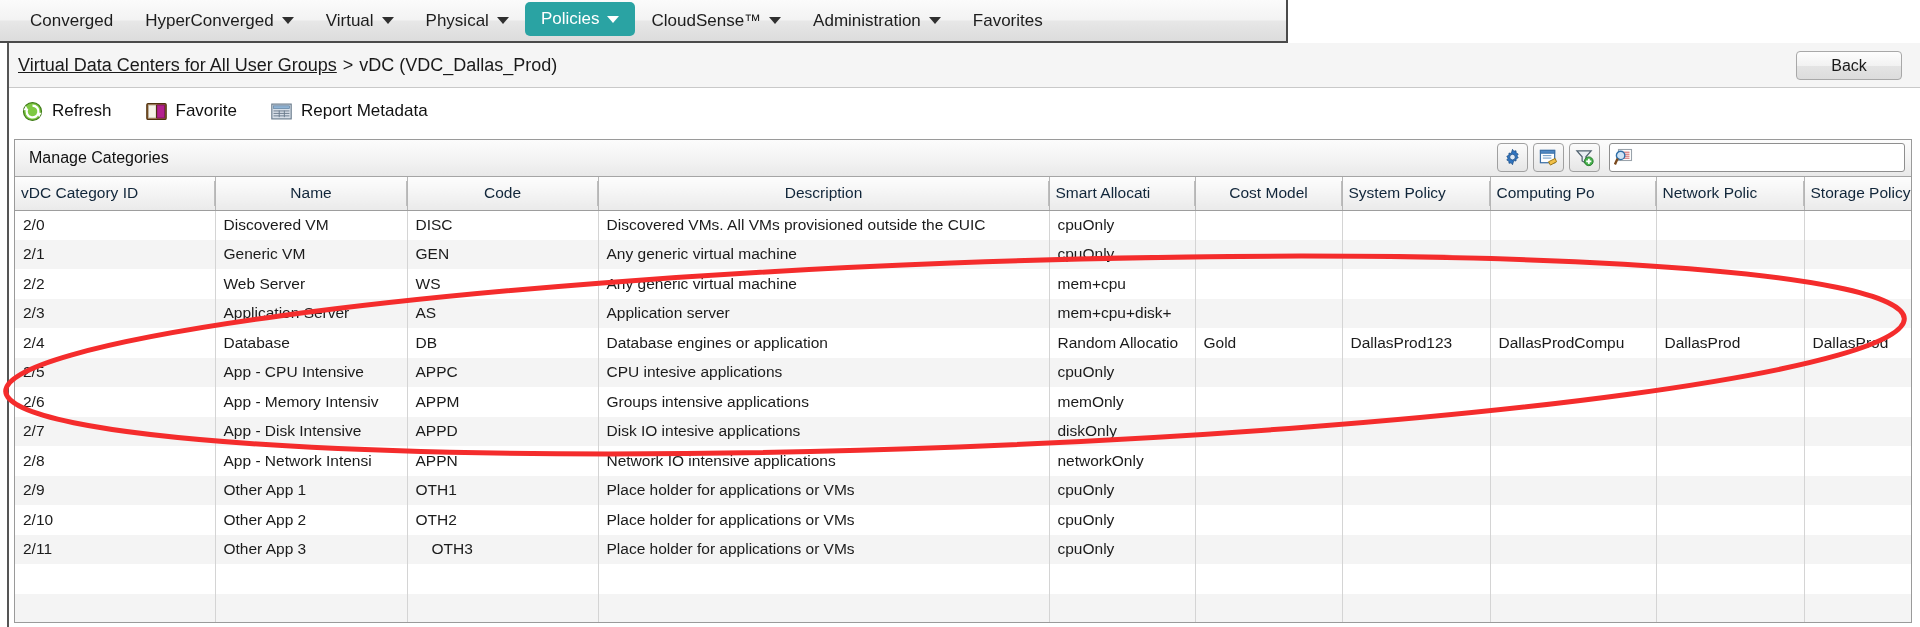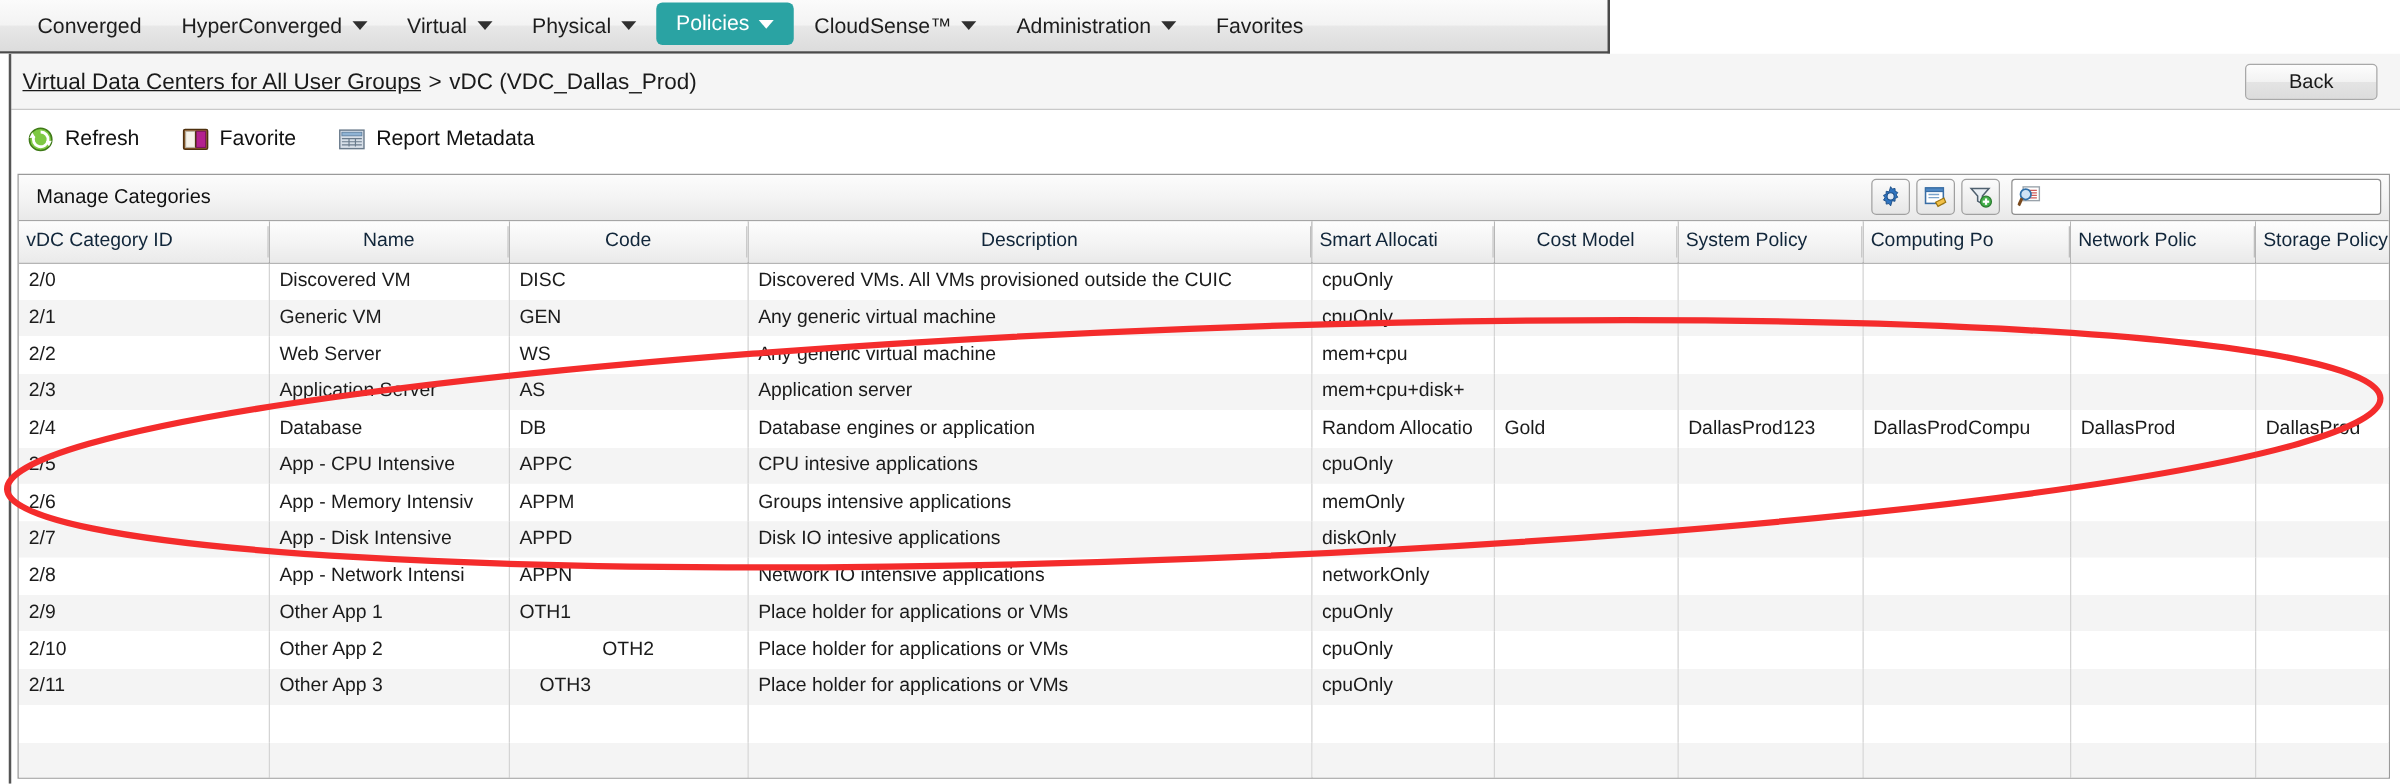--- a/index.html
+++ b/index.html
@@ -503,21 +503,21 @@
               <td style="width: 146px;">cpuOnly</td>
               <td style="width: 147px;"></td>
               <td style="width: 148px;"></td>
               <td style="width: 149px;"></td>
               <td style="width: 148px;"></td>
               <td style="width: 124px;"></td>
             </tr>
             <tr class="odd">
               <td style="width: 200px;">2/10</td>
               <td style="width: 192px;">Other App 2</td>
-              <td style="width: 191px; text-align: center;">OTH2</td>
+              <td style="width: 191px;">OTH2</td>
               <td style="width: 451px;">Place holder for applications or VMs</td>
               <td style="width: 146px;">cpuOnly</td>
               <td style="width: 147px;"></td>
               <td style="width: 148px;"></td>
               <td style="width: 149px;"></td>
               <td style="width: 148px;"></td>
               <td style="width: 124px;"></td>
             </tr>
             <tr class="even">
               <td style="width: 200px;">2/11</td>

